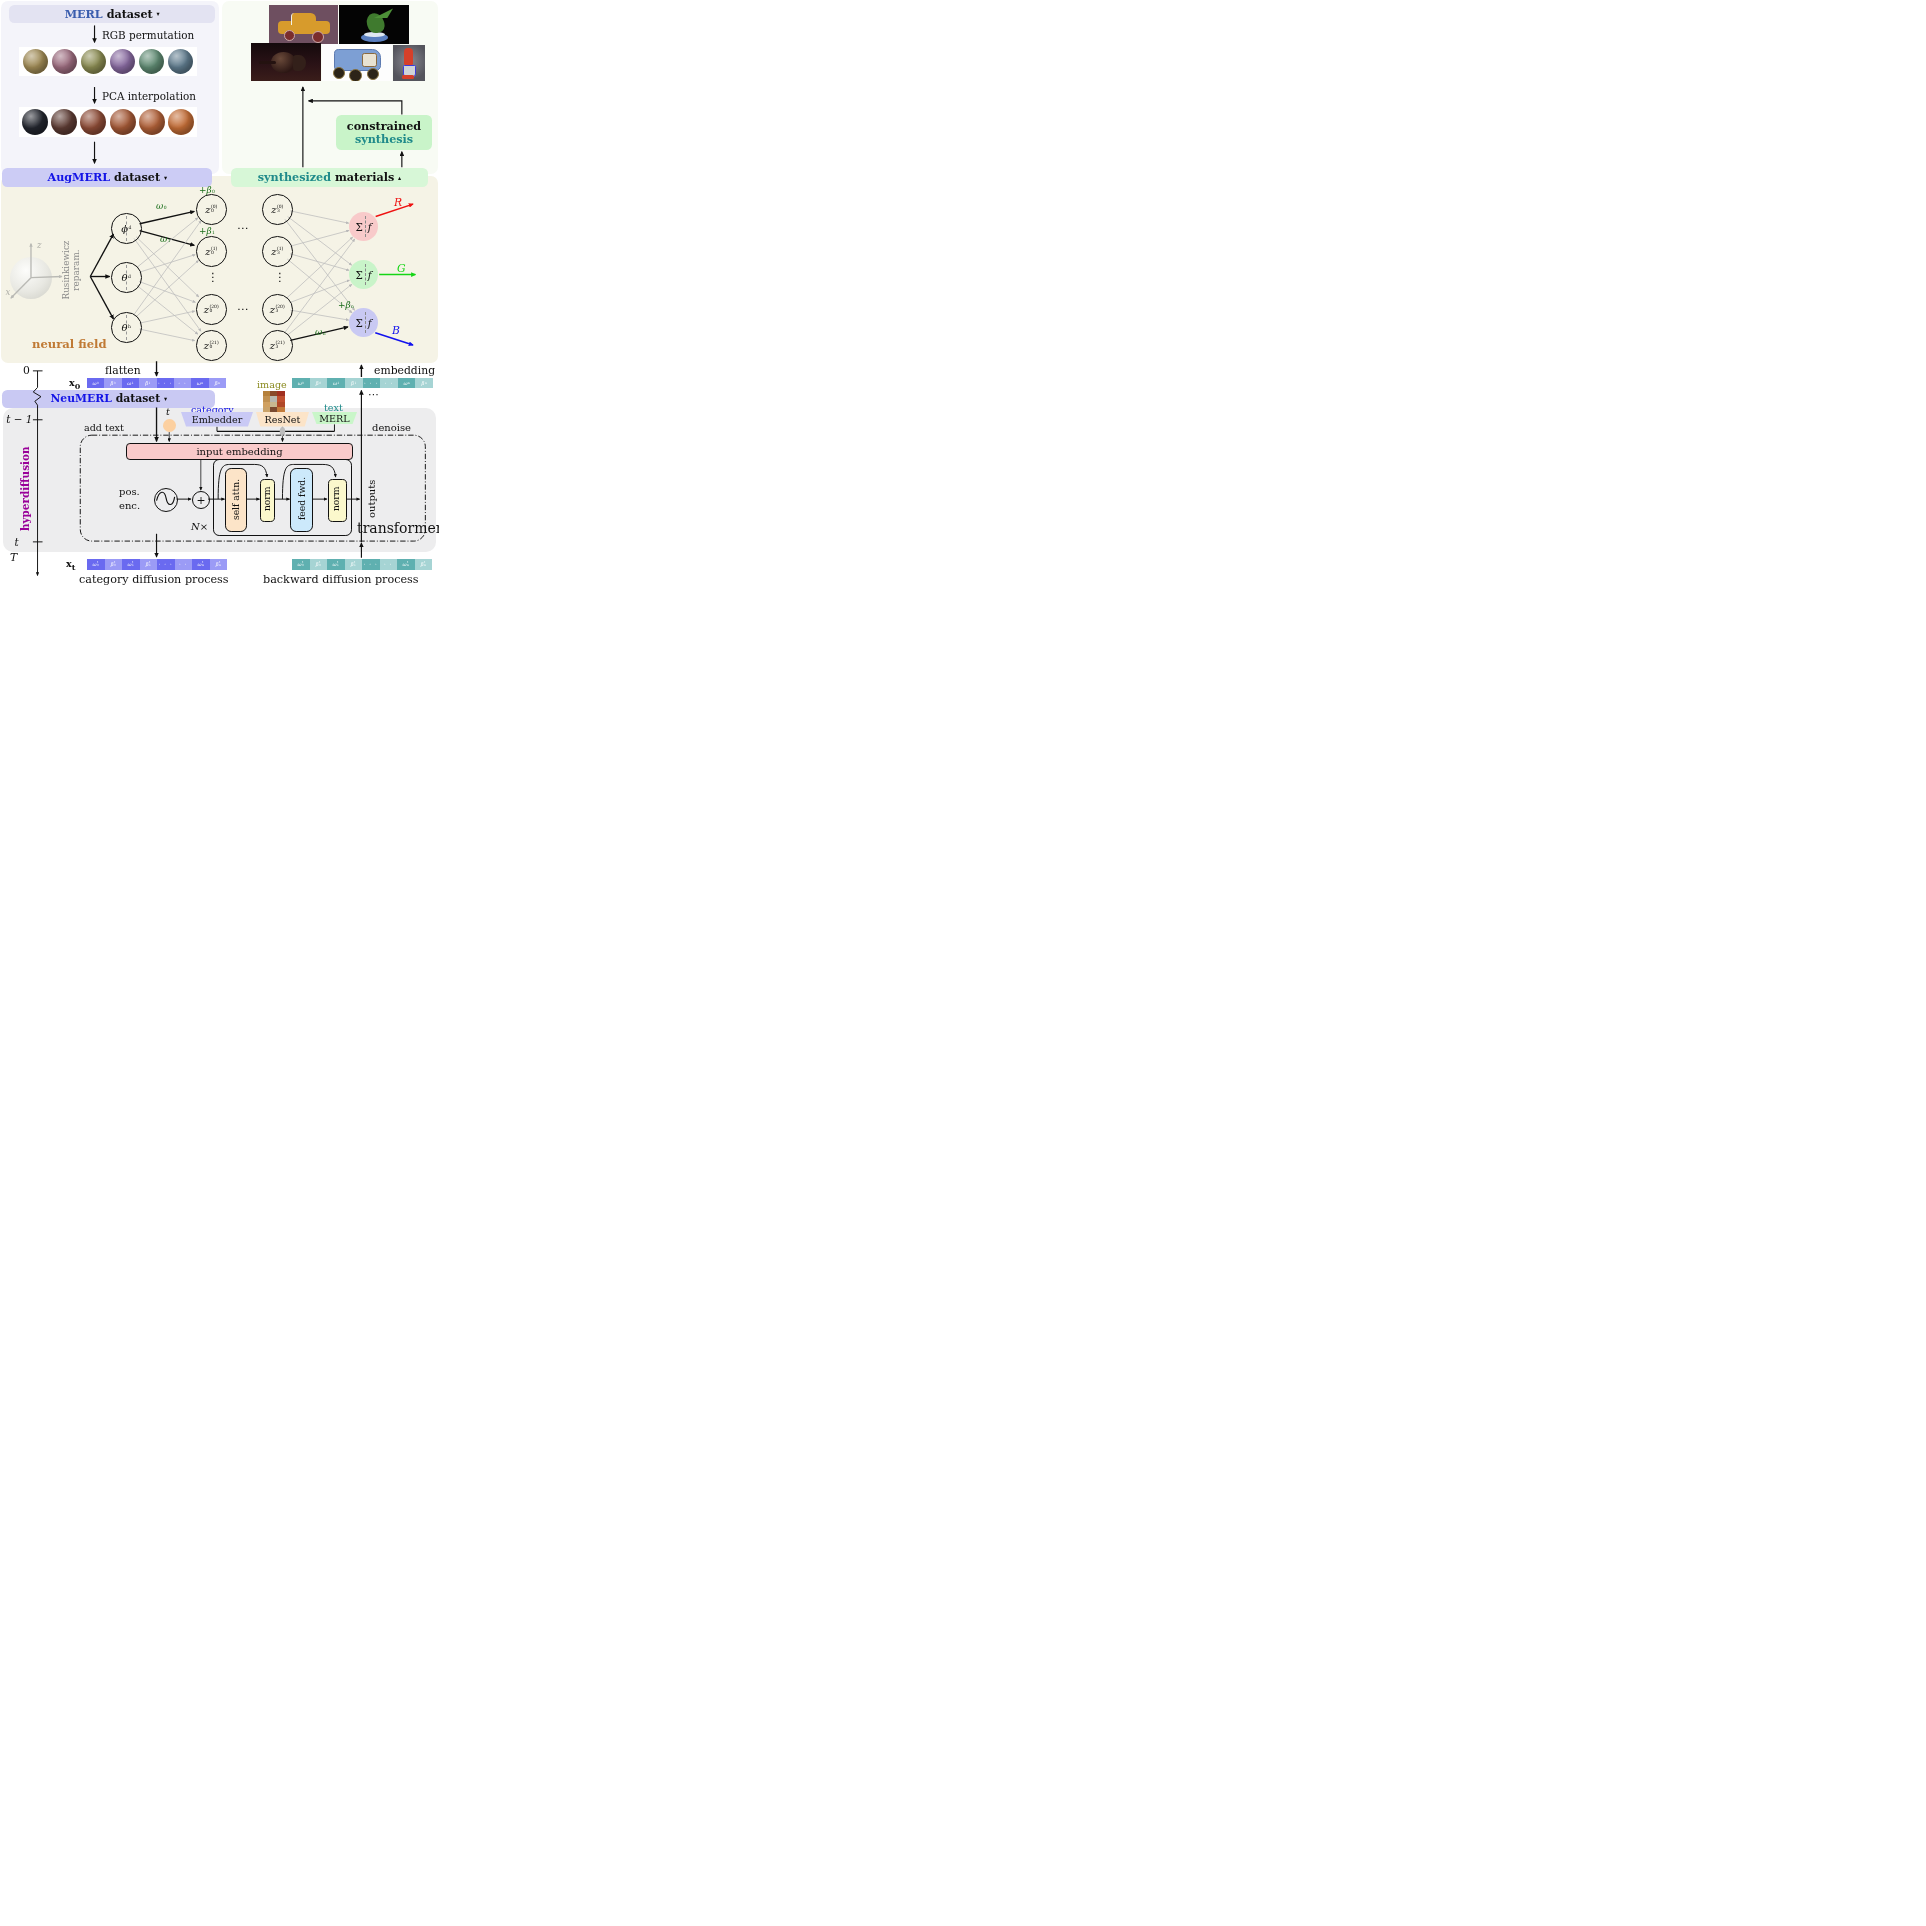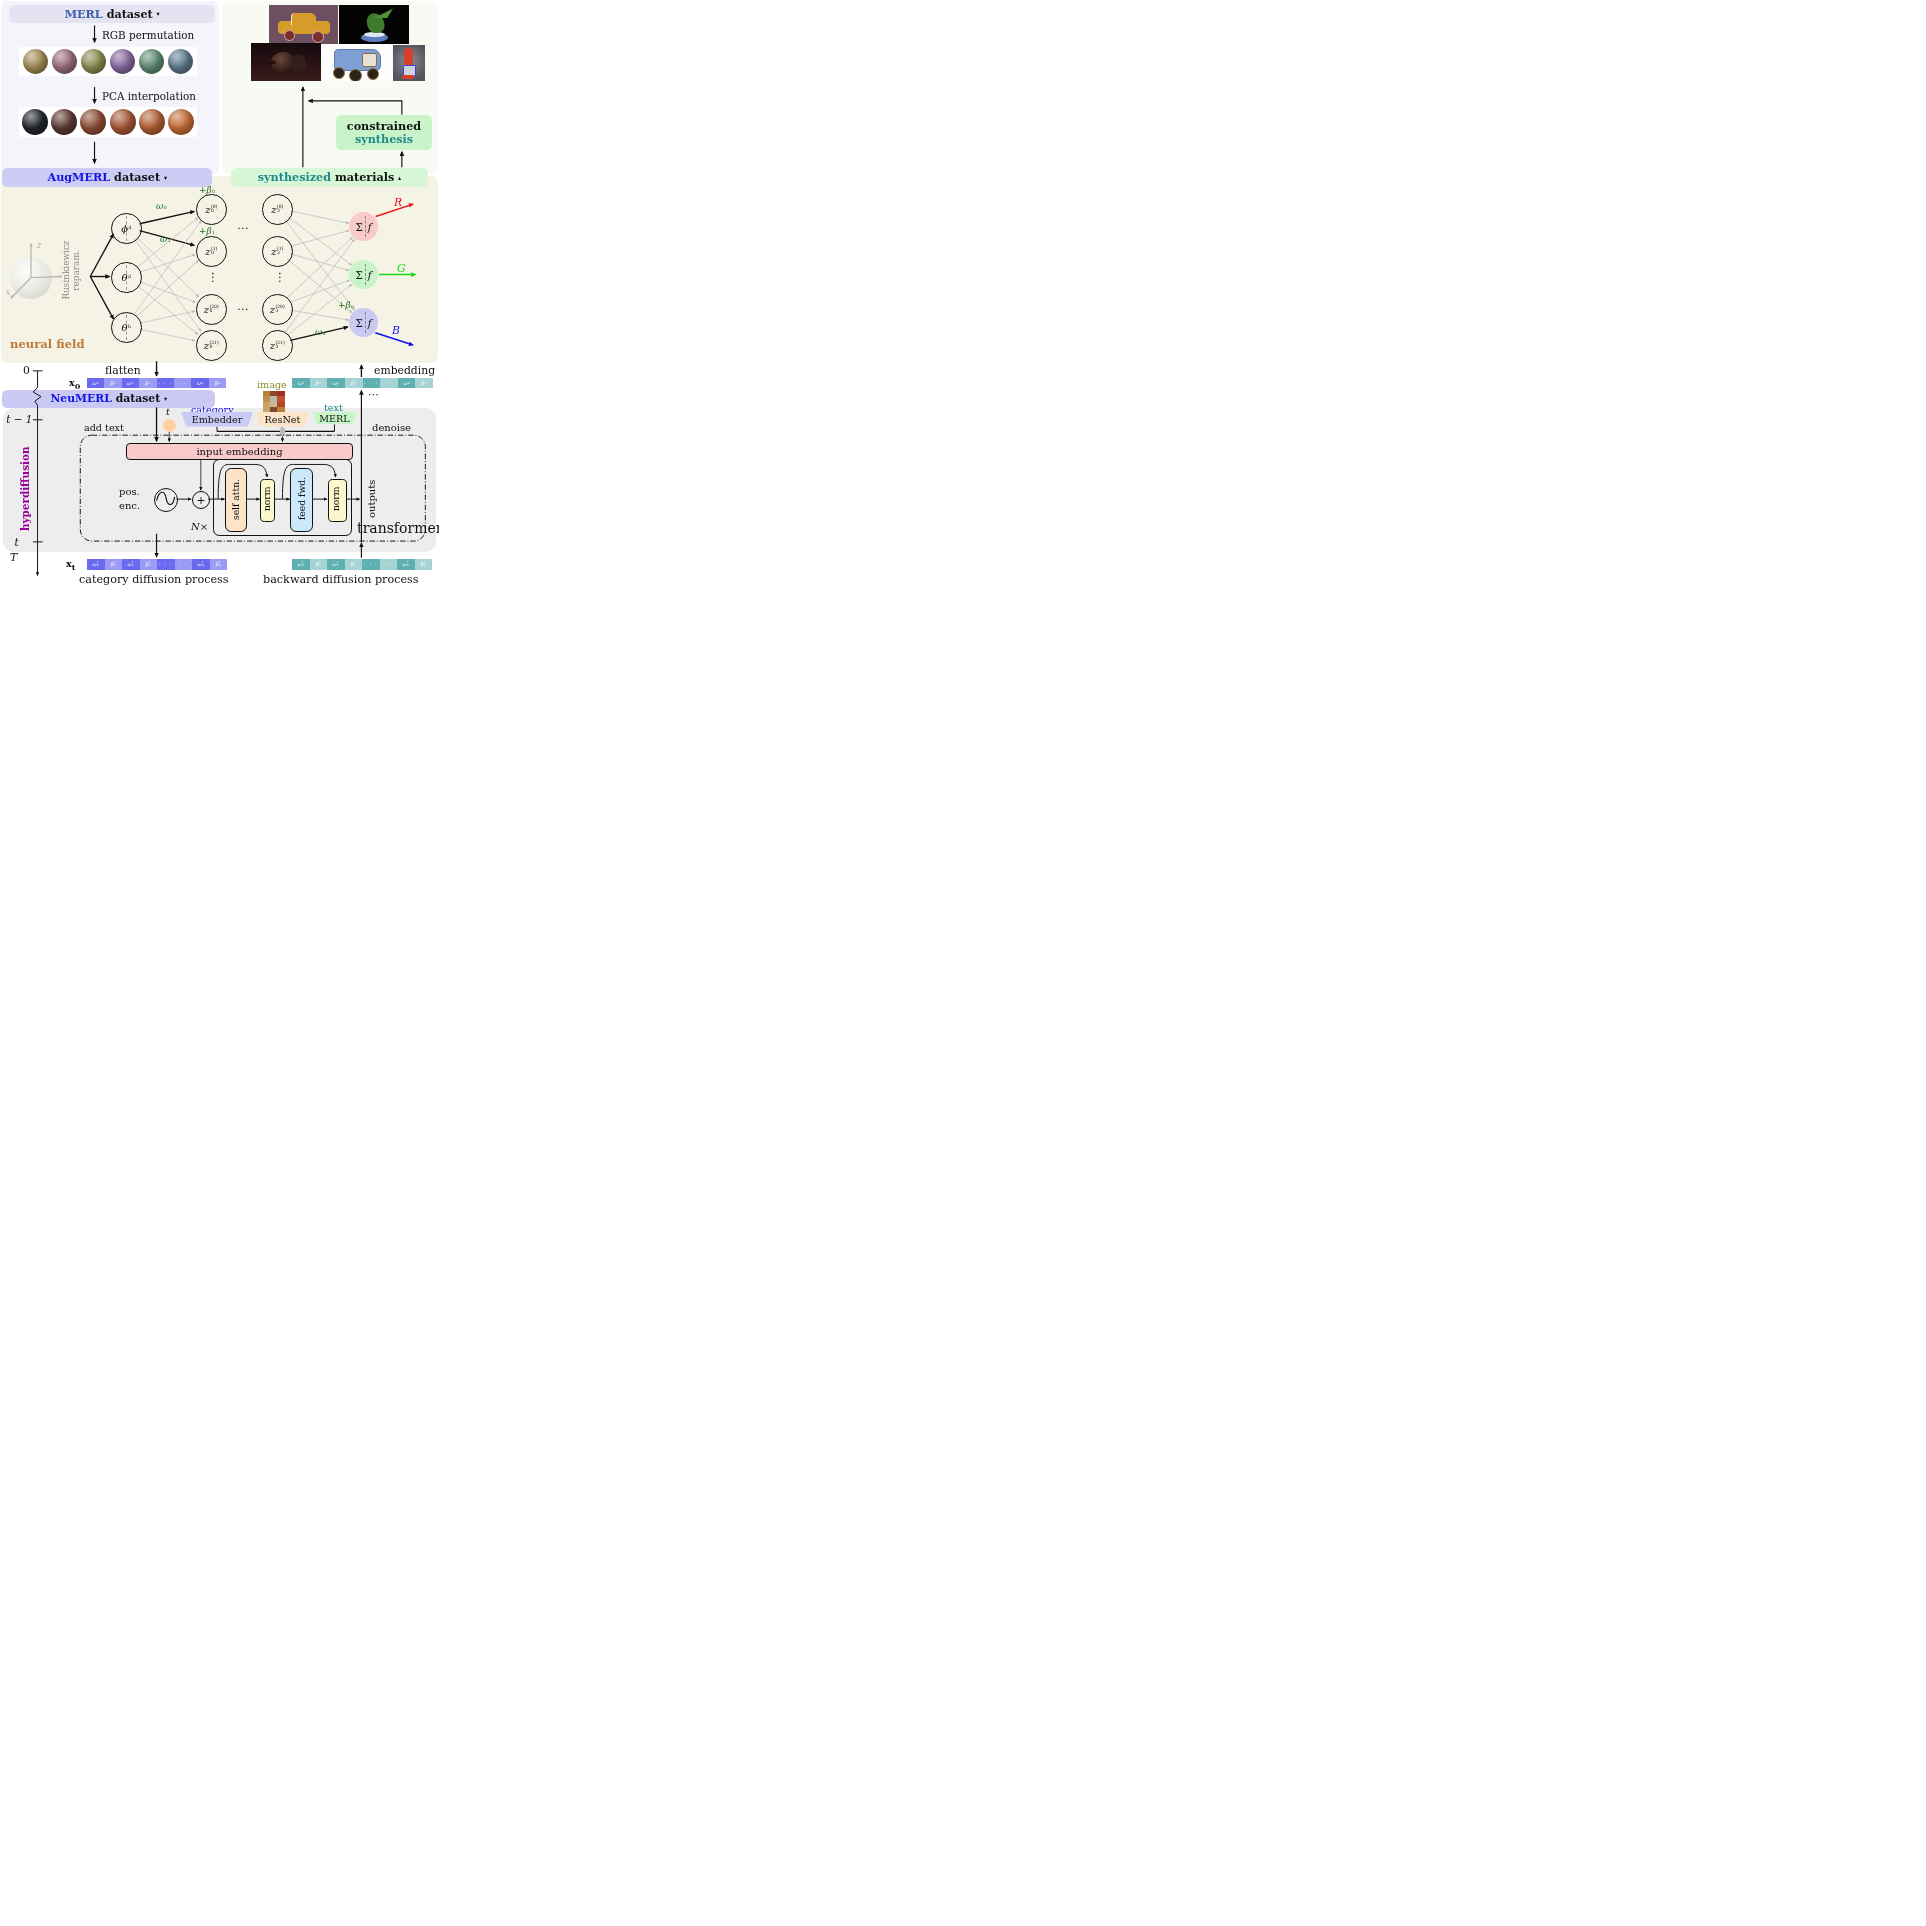--- a/index.html
+++ b/index.html
@@ -118,21 +118,21 @@
 
   <div class="abs" style="left:10px;top:257px;width:42px;height:42px;border-radius:50%;background:radial-gradient(circle at 38% 32%,#fdfdfb,#e8e8e2 55%,#d2d2ca 90%);z-index:4;"></div>
   <div class="lbl it" style="left:37px;top:240px;color:#b0b0aa;font-size:8.5px;z-index:6;">z</div>
   <div class="lbl it" style="left:5.4px;top:287px;color:#b0b0aa;font-size:8.5px;z-index:6;">x</div>
 
   <div class="vtext" style="left:29px;top:260px;width:85px;height:20px;color:#8a8a8a;font-size:8.9px;line-height:1.08;flex-direction:column;">
     <span>Rusinkiewicz</span>
     <span>reparam.</span>
   </div>
 
-  <div class="lbl" style="left:10px;top:337px;font-size:11.6px;font-weight:bold;color:#c07a35;">neural field</div>
+  <div class="lbl" style="left:32px;top:337px;font-size:11.6px;font-weight:bold;color:#c07a35;">neural field</div>
 
   <div class="lbl it" id="w0" style="left:156px;top:201px;font-size:8.9px;color:#1a6e1a;z-index:31;"><i>ω</i><span class="ss">
         <sub>0</sub>
       </span></div>
   <div class="lbl it" id="w1" style="left:160px;top:234px;font-size:8.9px;color:#1a6e1a;z-index:31;"><i>ω</i><span class="ss">
         <sub>1</sub>
       </span></div>
   <div class="lbl it" id="wn" style="left:315px;top:327px;font-size:8.9px;color:#1a6e1a;z-index:31;"><i>ω</i><span class="ss">
         <sub>n</sub>
       </span></div>

